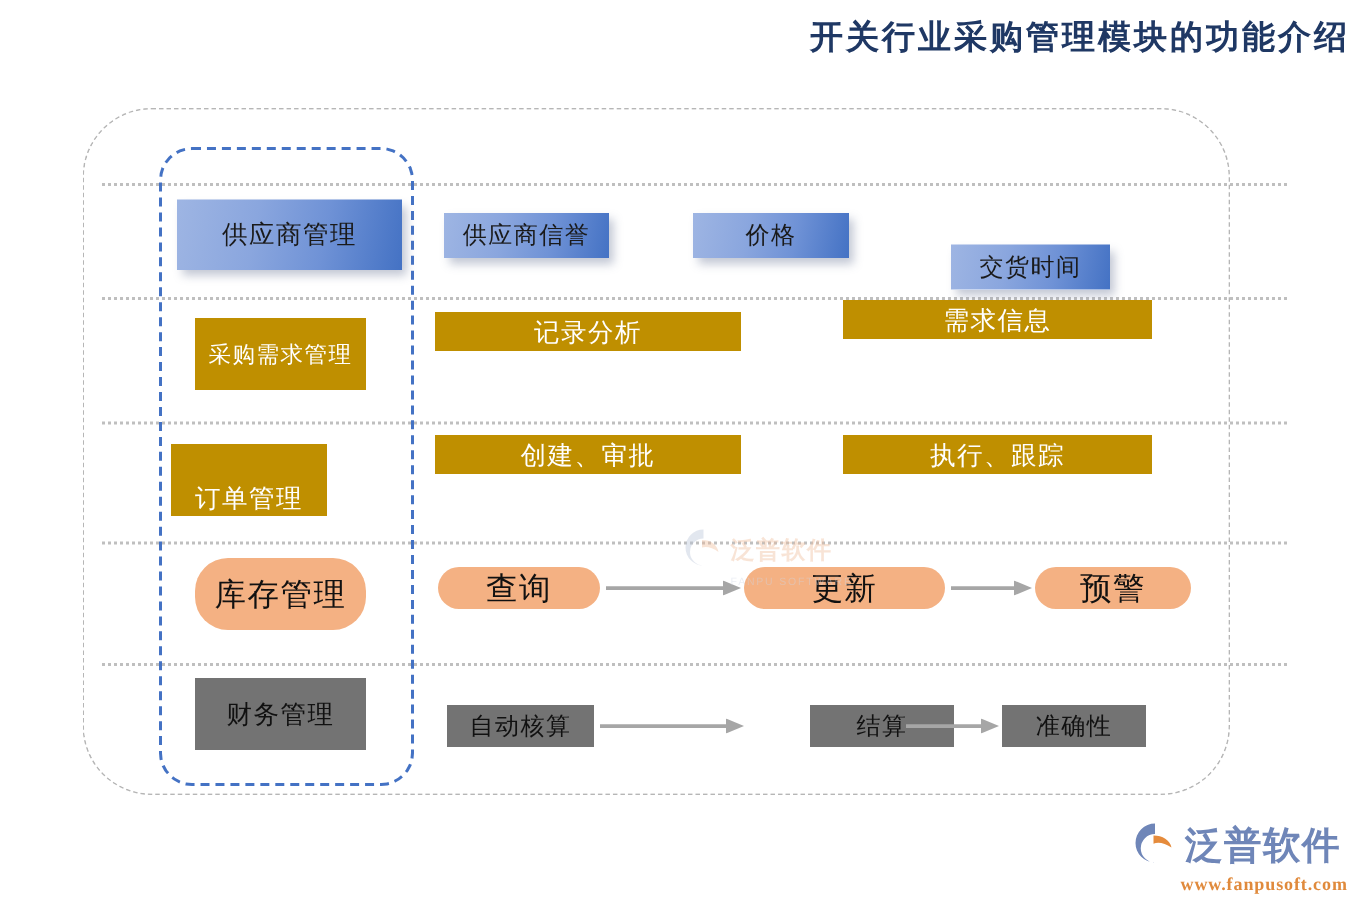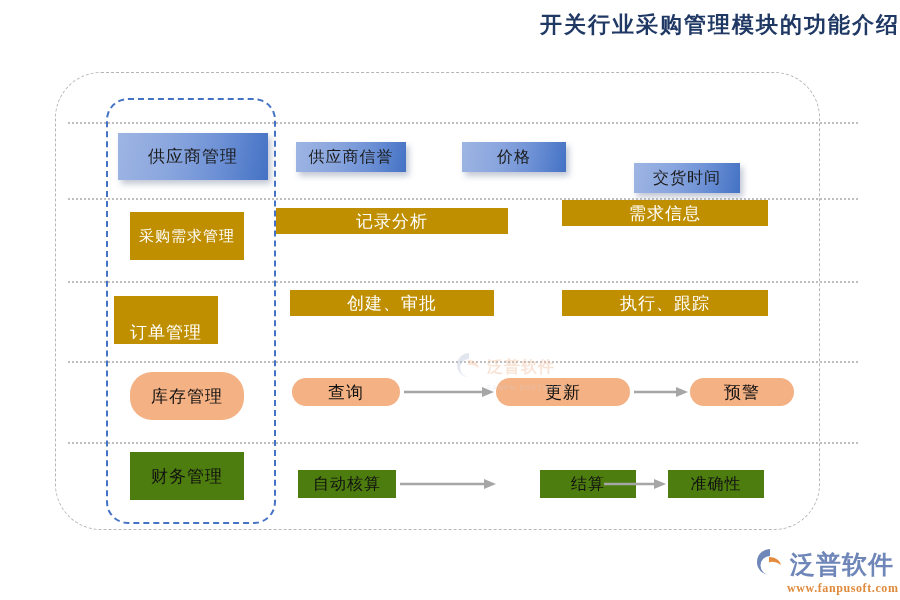--- a/index.html
+++ b/index.html
@@ -82,26 +82,26 @@
   
   .b-gold{
     background:#bf8f00;
     color:#ffffff;
     font-size:17px;
   }
   
   .b-peach{
     background:#f4b183;
     color:#111111;
-    font-size:17px;
+    font-size:21px;
     border-radius:22px;
   }
   
   .b-gray{
-    background:#4d7c0f;
+    background:#737373;
     color:#111111;
     font-size:17px;
     align-items:center;
   }
 
   
   .arrow{
     position:absolute;
     height:10px;
     display:block;
@@ -174,21 +174,21 @@
   <div class="box b-blue small shadow" style="left:462px;top:142px;width:104px;height:30px;">
     <span>价格</span>
   </div>
   <div class="box b-blue small shadow" style="left:634px;top:142px;width:106px;height:30px;margin-top:21px;">
     <span>交货时间</span>
   </div>
 
   <div class="box b-gold" style="left:130px;top:212px;width:114px;height:48px;font-size:15px;">
     <span>采购需求管理</span>
   </div>
-  <div class="box b-gold" style="left:276px;top:208px;width:232px;height:26px;">
+  <div class="box b-gold" style="left:290px;top:208px;width:204px;height:26px;">
     <span>记录分析</span>
   </div>
   <div class="box b-gold" style="left:562px;top:200px;width:206px;height:26px;">
     <span>需求信息</span>
   </div>
 
   <div class="box b-gold" style="left:114px;top:296px;width:104px;height:48px;align-items:flex-end;">
     <span>订单管理</span>
   </div>
   <div class="box b-gold" style="left:290px;top:290px;width:204px;height:26px;">

